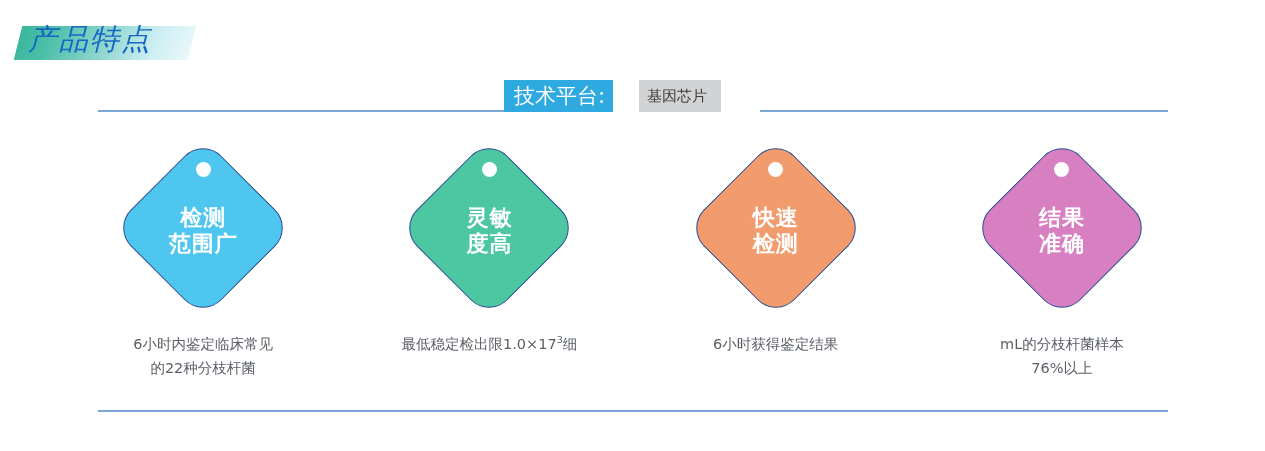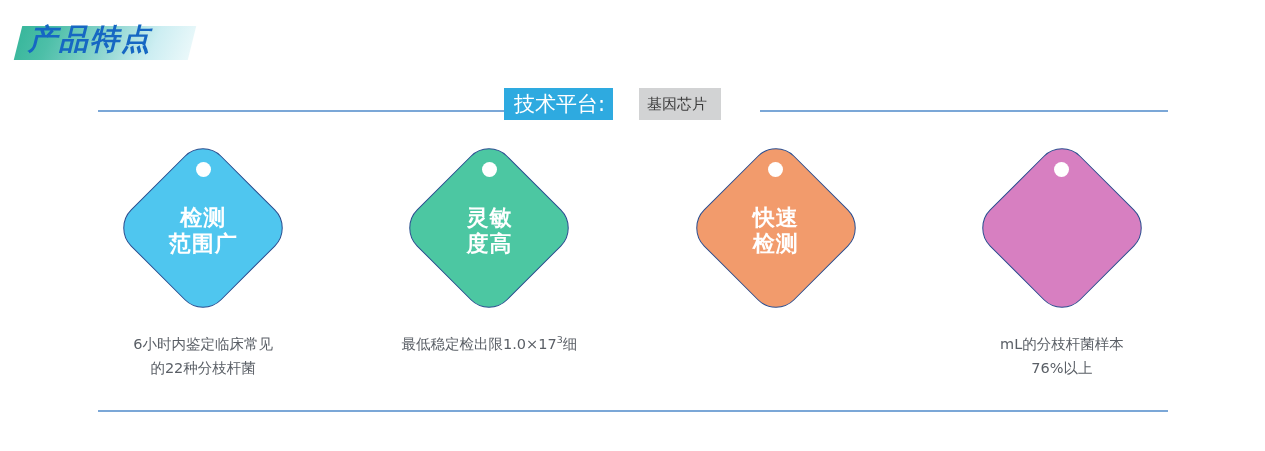--- a/index.html
+++ b/index.html
@@ -26,21 +26,21 @@
     transform: skewX(-14deg);
   }
   #section-title {
     position: absolute;
     left: 28px;
     top: 16px;
     width: 220px;
     height: 46px;
     line-height: 46px;
     font-size: 29px;
-    font-weight: bold;
+    font-weight: normal;
     font-style: italic;
     letter-spacing: 2px;
     color: #1667c3;
     white-space: nowrap;
   }
 
   
   #platform-row {
     position: absolute;
     left: 98px;
@@ -56,21 +56,21 @@
   }
   #rule-left  { left: 0px;   width: 412px; }
   #rule-right { left: 662px; width: 408px; }
 
   #platform-chip {
     position: absolute;
     left: 406px;
     top: 0px;
     height: 16px;
     display: flex;
-    align-items: center;
+    align-items: flex-end;
   }
   #platform-label {
     background: #2eaae0;
     color: #ffffff;
     font-size: 21px;
     line-height: 32px;
     padding: 0 8px 0 10px;
     white-space: nowrap;
     letter-spacing: 0px;
   }
@@ -211,26 +211,32 @@
     </div>
   </div>
 
   <div class="feature">
     <div class="diamond-wrap">
       <div class="diamond" style="background: rgb(242, 155, 108); border-color: rgb(42, 77, 143);"></div>
       <div class="dot"></div>
       <div class="diamond-text">快速
 检测</div>
     </div>
+    <div class="caption">
+      <span>6小时获得鉴定结果</span><sup></sup><span></span><br>
+      <span></span>
+    </div>
   </div>
 
   <div class="feature">
     <div class="diamond-wrap">
       <div class="diamond" style="background: rgb(215, 127, 193); border-color: rgb(42, 77, 143);"></div>
       <div class="dot"></div>
+      <div class="diamond-text">结果
+准确</div>
     </div>
     <div class="caption">
       <span>mL的分枝杆菌样本</span><sup></sup><span></span><br>
       <span>76%以上</span>
     </div>
   </div>
 
 </div>
 
 <div id="bottom-rule" style="background: rgb(123, 167, 215);"></div>

